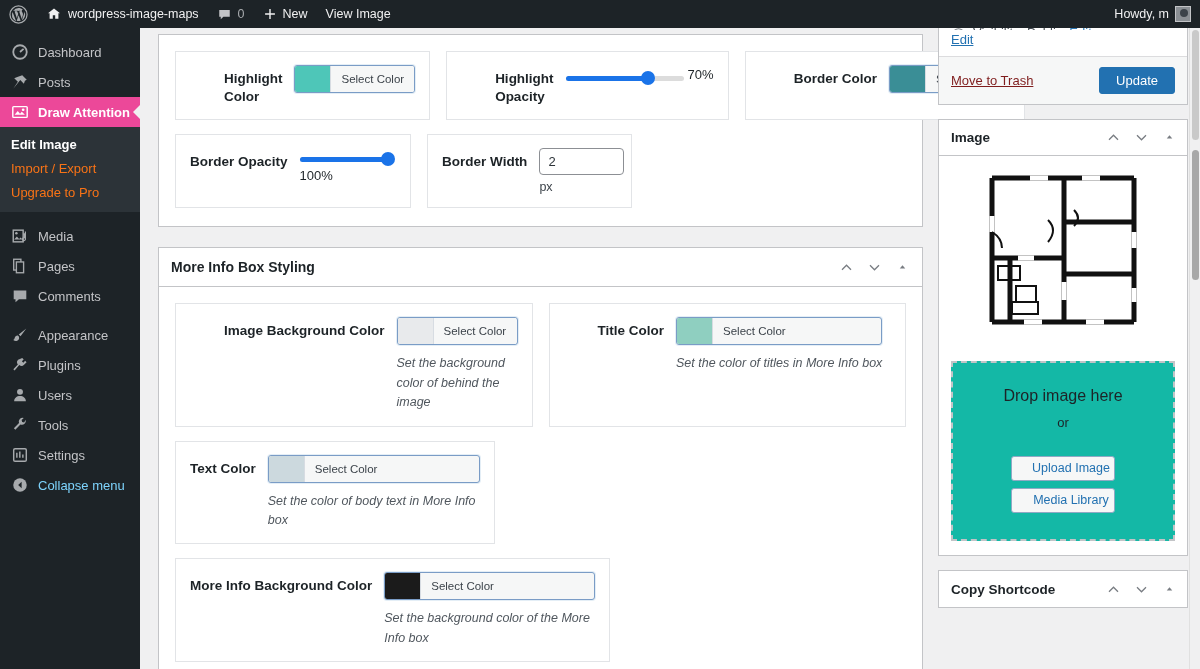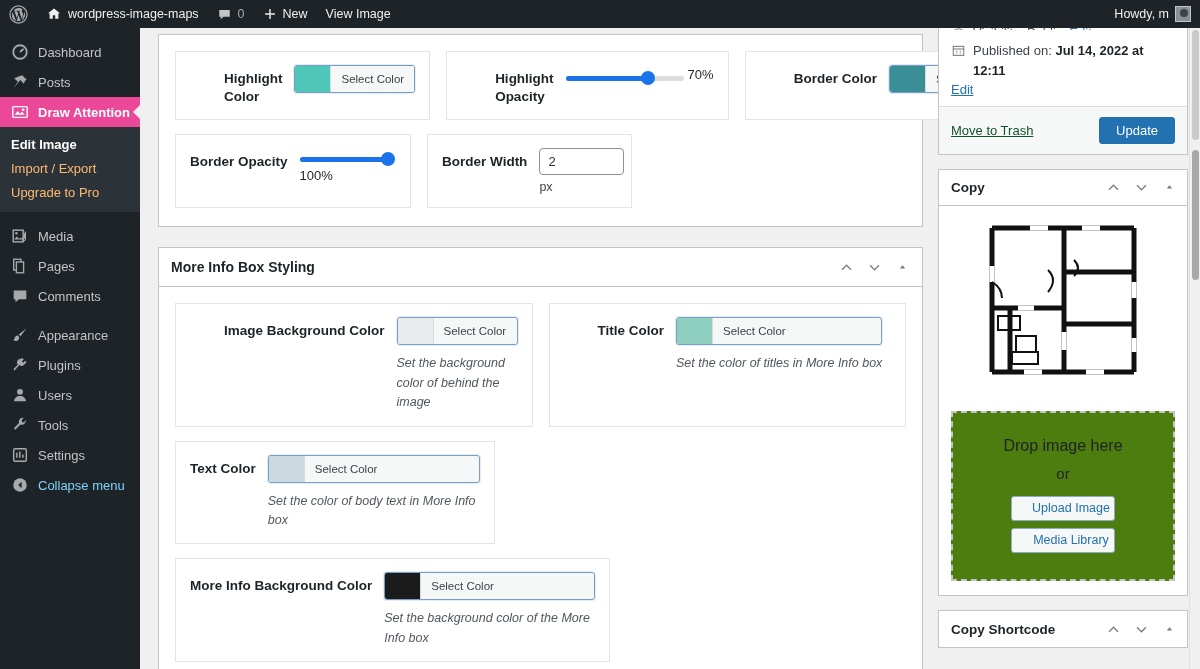--- a/index.html
+++ b/index.html
@@ -82,21 +82,21 @@
     border-color: transparent #f0f0f1 transparent transparent;
   }
   .submenu { background: #2c3338; padding: 6px 0 7px 0; }
   .submenu-item {
     display: block;
     padding: 4px 0 5px 11px;
     font-size: 13px;
     color: #c3c4c7;
   }
   .submenu-item.current { color: #fff; font-weight: 600; }
-  .submenu-item.dim { color: #fdba74; }
+  .submenu-item.dim { color: #f97316; }
   .mico { width: 18px; height: 18px; display: block; flex: 0 0 18px; }
 
   
   .content {
     position: absolute;
     top: 28px; left: 140px;
     width: 1060px; height: 641px;
     overflow: hidden;
   }
 
@@ -246,21 +246,21 @@
   .pubrow .dico { width: 15px; height: 15px; flex: 0 0 15px; margin-top: 2px; }
   .pub-strong { font-weight: 700; color: #1d2327; }
   .linklike { color: #2271b1; text-decoration: underline; }
   .publish-actions {
     border-top: 1px solid #dcdcde;
     background: #f6f7f7;
     padding: 10px 12px;
     display: flex; align-items: center; justify-content: space-between;
     margin-top: 9px;
   }
-  .trash-link { color: #14532d; text-decoration: underline; font-size: 13px; }
+  .trash-link { color: #7f1d1d; text-decoration: underline; font-size: 13px; }
   .btn-primary {
     background: #2271b1;
     border: 1px solid #2271b1;
     color: #fff;
     font-size: 13px;
     padding: 5px 16px;
     border-radius: 3px;
     font-family: "Liberation Sans", sans-serif;
   }
 
@@ -277,24 +277,24 @@
     display: flex; justify-content: center;
     background: #fff;
   }
   .floorplan { display: block; }
 
   .dropzone {
     margin: 6px 12px 14px 12px;
     border: 2px dashed #c3c4c7;
     padding: 24px 10px 26px 10px;
     text-align: center;
-    background: #4d7c0f;
+    background: #14b8a6;
   }
   .drop-title { font-size: 16px; color: #1d2327; margin-bottom: 10px; }
-  .drop-or { font-size: 15px; color: #1d2327; margin-bottom: 14px; }
+  .drop-or { font-size: 13px; color: #1d2327; margin-bottom: 26px; }
   .btn-secondary {
     display: block;
     margin: 0 auto 7px auto;
     width: 104px;
     background: #f6f7f7;
     border: 1px solid #8fa9c4;
     color: #2271b1;
     font-size: 12.5px;
     padding: 4px 0 5px 16px;
     border-radius: 3px;
@@ -640,44 +640,33 @@
       <div class="side-box">
         <div class="publish-top">
           <div class="pubrow" style="overflow:hidden;height:11px;opacity:.95">
             <svg class="dico" viewBox="0 0 20 20">
               <path d="M10 5C5.5 5 2 10 2 10s3.5 5 8 5 8-5 8-5-3.5-5-8-5z" fill="none" stroke="#787c82" stroke-width="1.4"></path>
               <circle cx="10" cy="10" r="2.3" fill="#787c82"></circle>
             </svg>
             <span>Visibility: Public</span>
             <a class="linklike">Edit</a>
           </div>
-          <div class="pubrow" style="margin-top:7px">
-            <svg class="dico" viewBox="0 0 20 20">
-              <rect x="3" y="4.5" width="14" height="12" fill="none" stroke="#787c82" stroke-width="1.4"></rect>
-              <path d="M3 8h14" stroke="#787c82" stroke-width="1.4"></path>
-              <path d="M6.5 11h2M11.5 11h2M6.5 13.5h2M11.5 13.5h2" stroke="#787c82" stroke-width="1.1"></path>
-            </svg>
-            <span>
-              <span>Published on:</span>
-              <span class="pub-strong">Jul 14, 2022 at 12:11</span>
-            </span>
-          </div>
           <div style="padding-left:0;margin-top:2px">
             <a class="linklike">Edit</a>
           </div>
         </div>
         <div class="publish-actions">
           <a class="trash-link">Move to Trash</a>
           <button class="btn-primary">Update</button>
         </div>
       </div>
 
       <div class="side-box">
         <div class="sb-header">
-          <span class="sb-title">Copy</span>
+          <span class="sb-title">Image</span>
           <span class="hdr-btn">
             <svg class="chev" viewBox="0 0 20 20">
               <path d="M4 13l6-6 6 6" fill="none" stroke="#787c82" stroke-width="1.7"></path>
             </svg>
           </span>
           <span class="hdr-btn">
             <svg class="chev" viewBox="0 0 20 20">
               <path d="M4 7l6 6 6-6" fill="none" stroke="#787c82" stroke-width="1.7"></path>
             </svg>
           </span>

